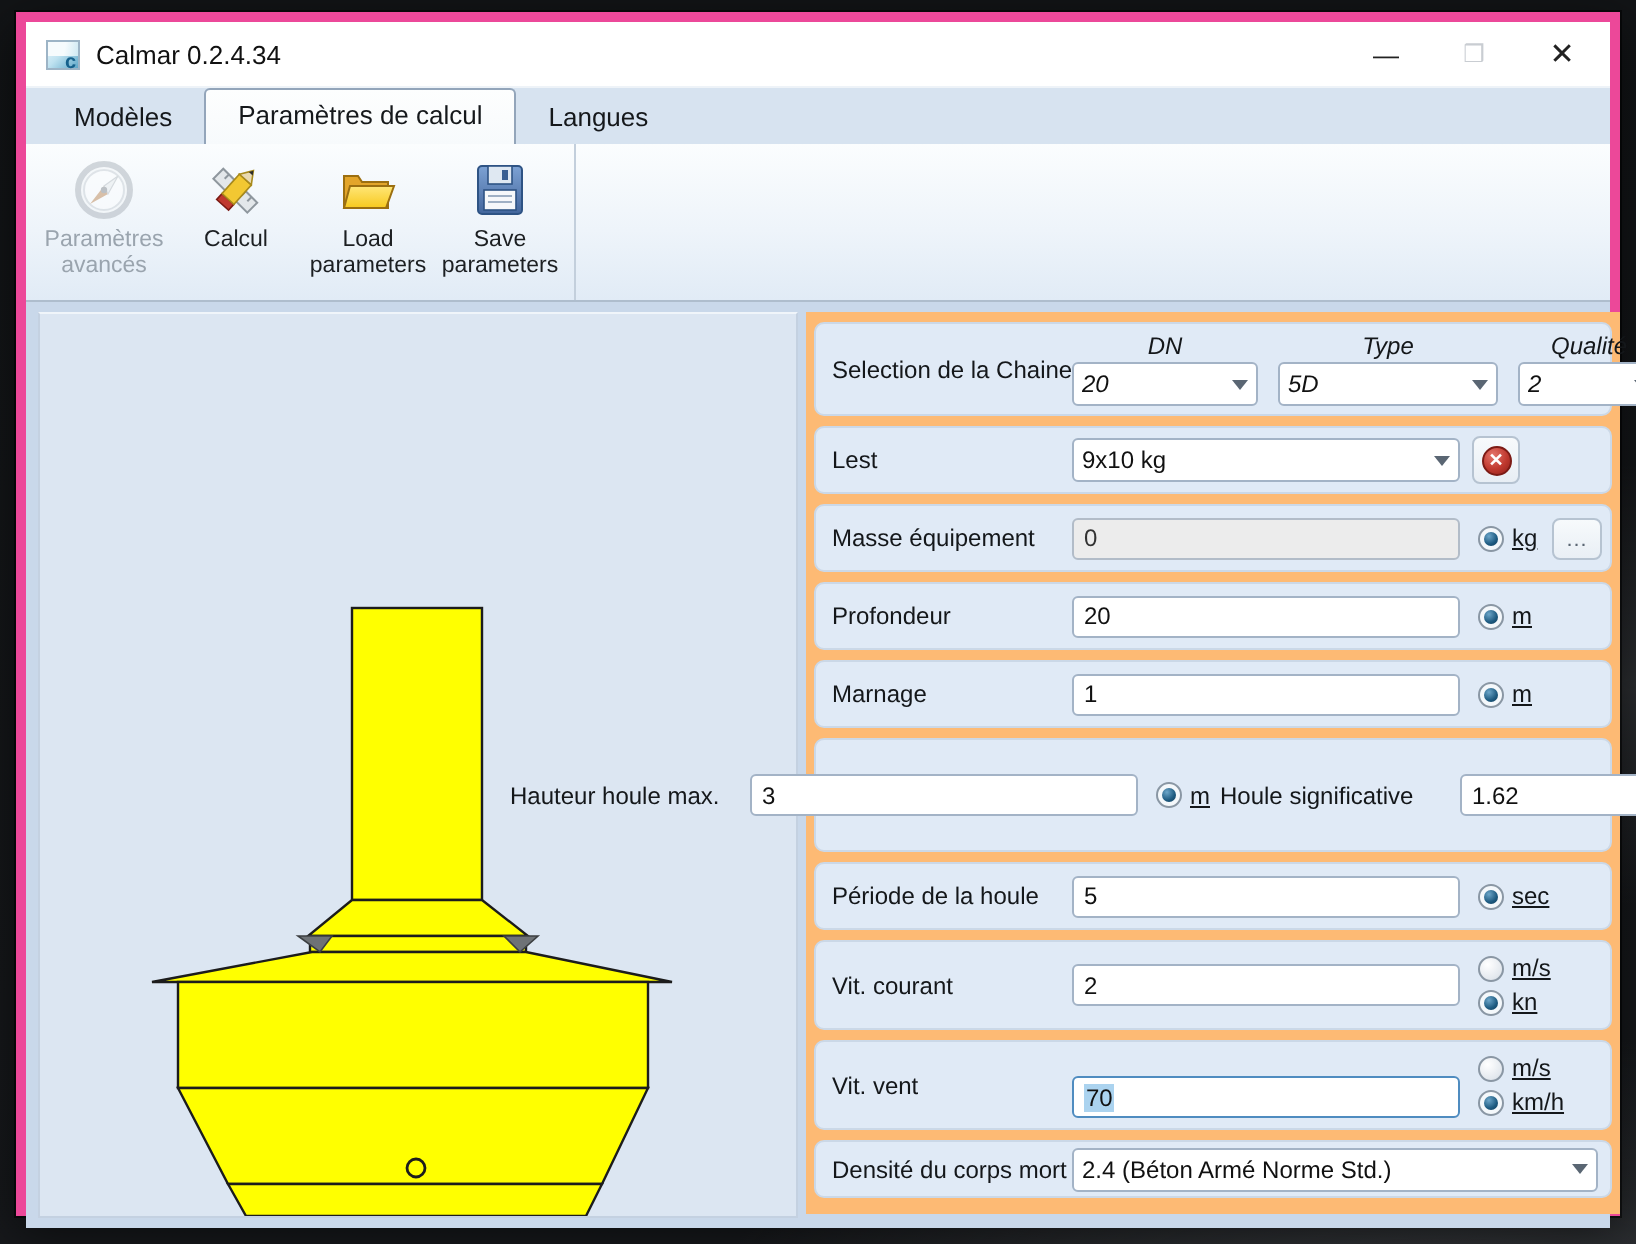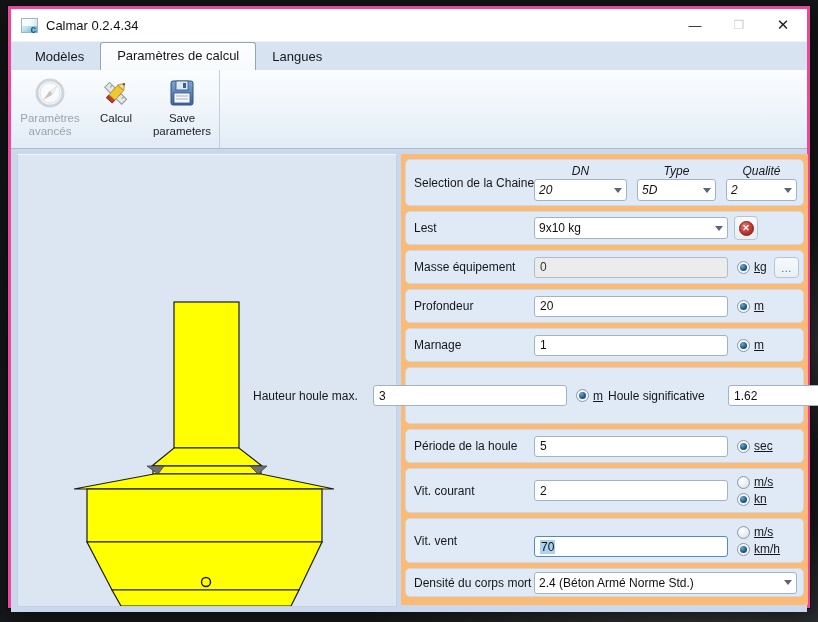--- a/index.html
+++ b/index.html
@@ -2,21 +2,21 @@
 <html><head>
 <meta charset="utf-8">
 <style>
   html,body{margin:0;padding:0;width:818px;height:622px;overflow:hidden;
     font-family:"Liberation Sans",sans-serif;-webkit-font-smoothing:antialiased;}
   body{background:
     radial-gradient(620px 260px at 88% 108%, #3a3d40 0%, rgba(40,42,45,0) 60%),
     radial-gradient(500px 200px at 100% 55%, #2c2e31 0%, rgba(30,32,34,0) 55%),
     linear-gradient(#121416,#17191c);}
   .window{position:absolute;left:8px;top:6px;width:802px;height:602px;
-    background:#c9d8ea;border:3px solid #ec4899;box-sizing:border-box;
+    background:#c9d8ea;border:5px solid #ec4899;box-sizing:border-box;
     box-shadow:0 0 0 1px rgba(0,0,0,.55),0 8px 24px rgba(0,0,0,.6);}
   
   .titlebar{height:32px;background:#ffffff;display:flex;align-items:center;position:relative;}
   .appicon{width:17px;height:15px;margin:0 8px 0 10px;position:relative;border:1px solid #9db4c6;
     background:linear-gradient(135deg,#eaf6fb 0%,#bfe2f0 45%,#5fa8c9 100%);box-sizing:border-box;}
   .appicon::before{content:"";position:absolute;left:0;top:0;width:100%;height:7px;
     background:linear-gradient(100deg,#f6fbfd 55%,#cfe9f3 100%);}
   .appicon::after{content:"c";position:absolute;right:1px;bottom:-3px;font-size:10px;color:#16618c;font-weight:bold;}
   .title{font-size:13px;color:#111;}
   .wincontrols{position:absolute;right:2px;top:0;height:32px;display:flex;align-items:center;}
@@ -130,20 +130,35 @@
               <rect x="6" y="12" width="4" height="8" fill="#c0392f" stroke="#7c1b15" stroke-width="0.8"></rect>
               <rect x="10" y="12" width="13" height="8" fill="#f2c832" stroke="#a88a1c" stroke-width="0.8"></rect>
               <polygon points="23,12 29,16 23,20" fill="#e8d9b0" stroke="#a88a1c" stroke-width="0.8"></polygon>
               <polygon points="27,14.7 29,16 27,17.3" fill="#2b2b2b"></polygon>
             </g>
           </svg>
         </div>
         <div class="lbl">Calcul</div>
       </div>
 
+      <div class="tbbtn">
+        <div class="ic">
+          <svg width="32" height="32" viewBox="0 0 32 32">
+            <path d="M4 9 L11 9 L13 12 L26 12 L26 25 L4 25 Z" fill="#e3a52a" stroke="#9c6f10" stroke-width="1"></path>
+            <path d="M7 14 L29 14 L25 25 L4 25 Z" fill="url(#fg)" stroke="#9c6f10" stroke-width="1"></path>
+            <defs>
+                <linearGradient id="fg" x1="0" y1="0" x2="0" y2="1">
+              <stop offset="0" stop-color="#ffe677"></stop>
+                  <stop offset="1" stop-color="#f7c91e"></stop>
+            </linearGradient>
+              </defs>
+          </svg>
+        </div>
+        <div class="lbl">Load parameters</div>
+      </div>
 
       <div class="tbbtn">
         <div class="ic">
           <svg width="32" height="32" viewBox="0 0 32 32">
             <rect x="5" y="4" width="22" height="24" rx="2" fill="url(#sg)" stroke="#2e5384" stroke-width="1"></rect>
             <rect x="10" y="4" width="12" height="9" fill="#dfe8f2" stroke="#2e5384" stroke-width="0.8"></rect>
             <rect x="17" y="6" width="3" height="5" fill="#3a5f92"></rect>
             <rect x="8" y="16" width="16" height="10" fill="#f6f8fa" stroke="#2e5384" stroke-width="0.8"></rect>
             <path d="M10 19h12 M10 22h12" stroke="#9fb0c4" stroke-width="1"></path>
             <defs>
@@ -188,21 +203,21 @@
         <div style="display:flex;align-items:flex-end;gap:10px;font-style:italic;">
           <div class="chaingrp">
             <div class="chainlbl">DN</div>
             <div class="combo" style="width:93px">
               <span class="cval">20</span>
               <span class="arrow"></span>
             </div>
           </div>
           <div class="chaingrp">
             <div class="chainlbl">Type</div>
-            <div class="combo" style="width:79px">
+            <div class="combo" style="width:110px">
               <span class="cval">5D</span>
               <span class="arrow"></span>
             </div>
           </div>
           <div class="chaingrp">
             <div class="chainlbl">Qualité</div>
             <div class="combo" style="width:71px">
               <span class="cval">2</span>
               <span class="arrow"></span>
             </div>

